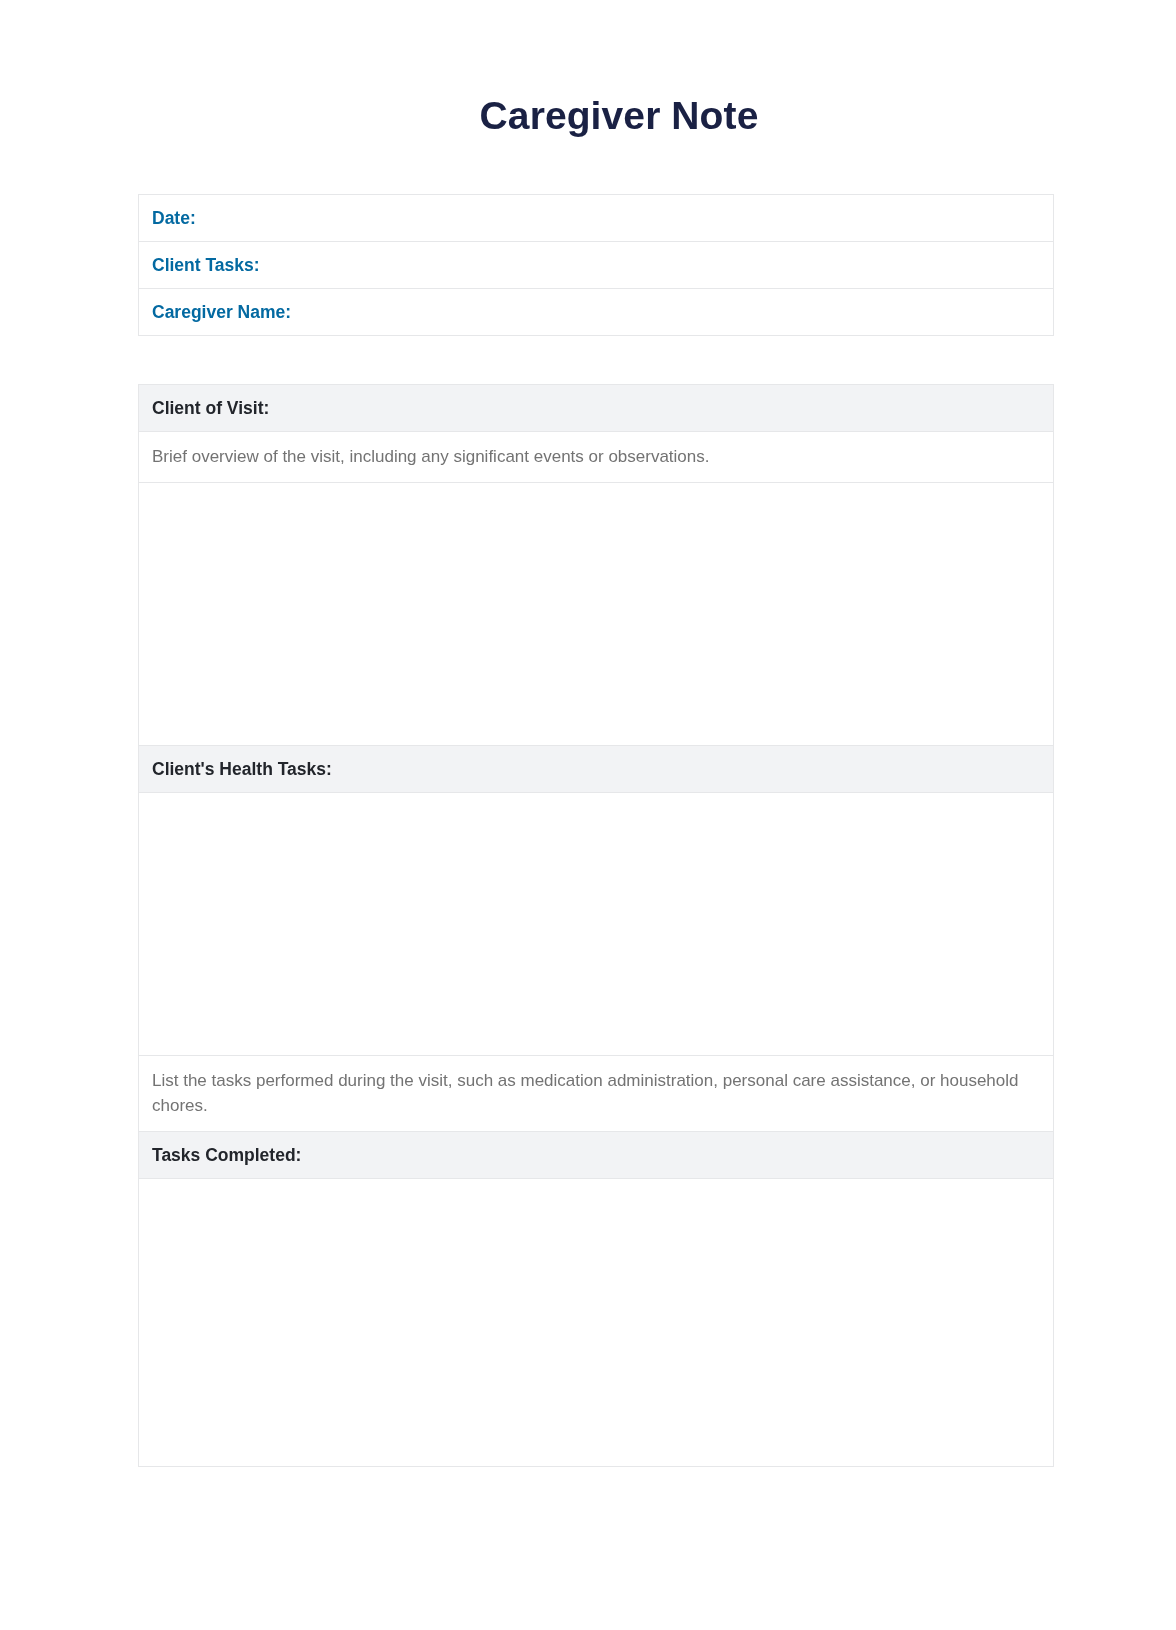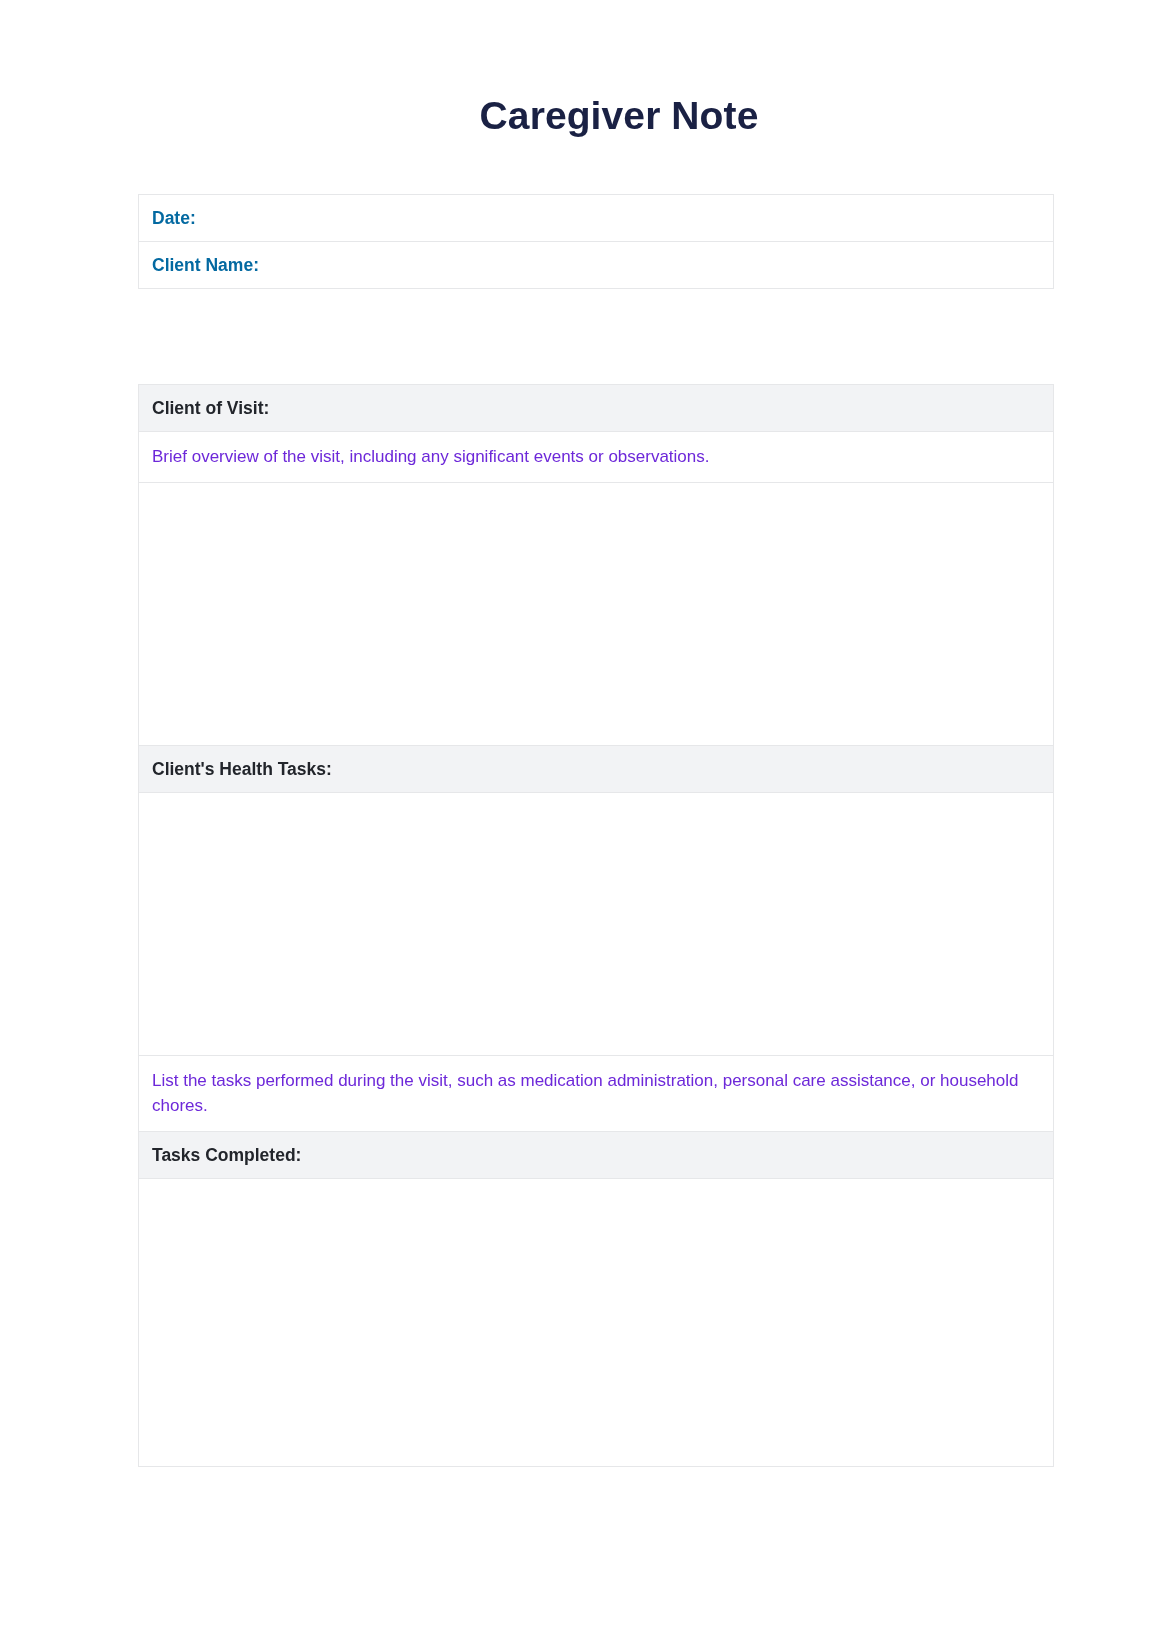--- a/index.html
+++ b/index.html
@@ -87,21 +87,21 @@
     font-size: 17.5px;
     font-weight: bold;
     color: #22252b;
     line-height: 22px;
   }
 
   .section-desc {
     padding: 12px 13px 13px 13px;
     font-size: 17px;
     line-height: 25px;
-    color: #6d28d9;
+    color: #737373;
   }
 
   .section-blank {
     
   }
 </style>
 </head>
 <body>
 
 <div class="page">
@@ -109,24 +109,28 @@
   <div class="doc-title">Caregiver Note</div>
 
   <div class="tbl tbl-fields">
 
     <div class="row">
       <span class="field-label">Date:</span>
       <span class="field-value"></span>
     </div>
 
     <div class="row">
-      <span class="field-label">Client Name:</span>
+      <span class="field-label">Client Tasks:</span>
       <span class="field-value"></span>
     </div>
 
+    <div class="row">
+      <span class="field-label">Caregiver Name:</span>
+      <span class="field-value"></span>
+    </div>
 
   </div>
 
   <div class="tbl tbl-sections">
 
     <div class="row section-head">
       <span class="section-head-label">Client of Visit:</span>
     </div>
     <div class="row section-desc">Brief overview of the visit, including any significant events or observations.</div>
     <div class="row section-blank" style="height:263px;"></div>

